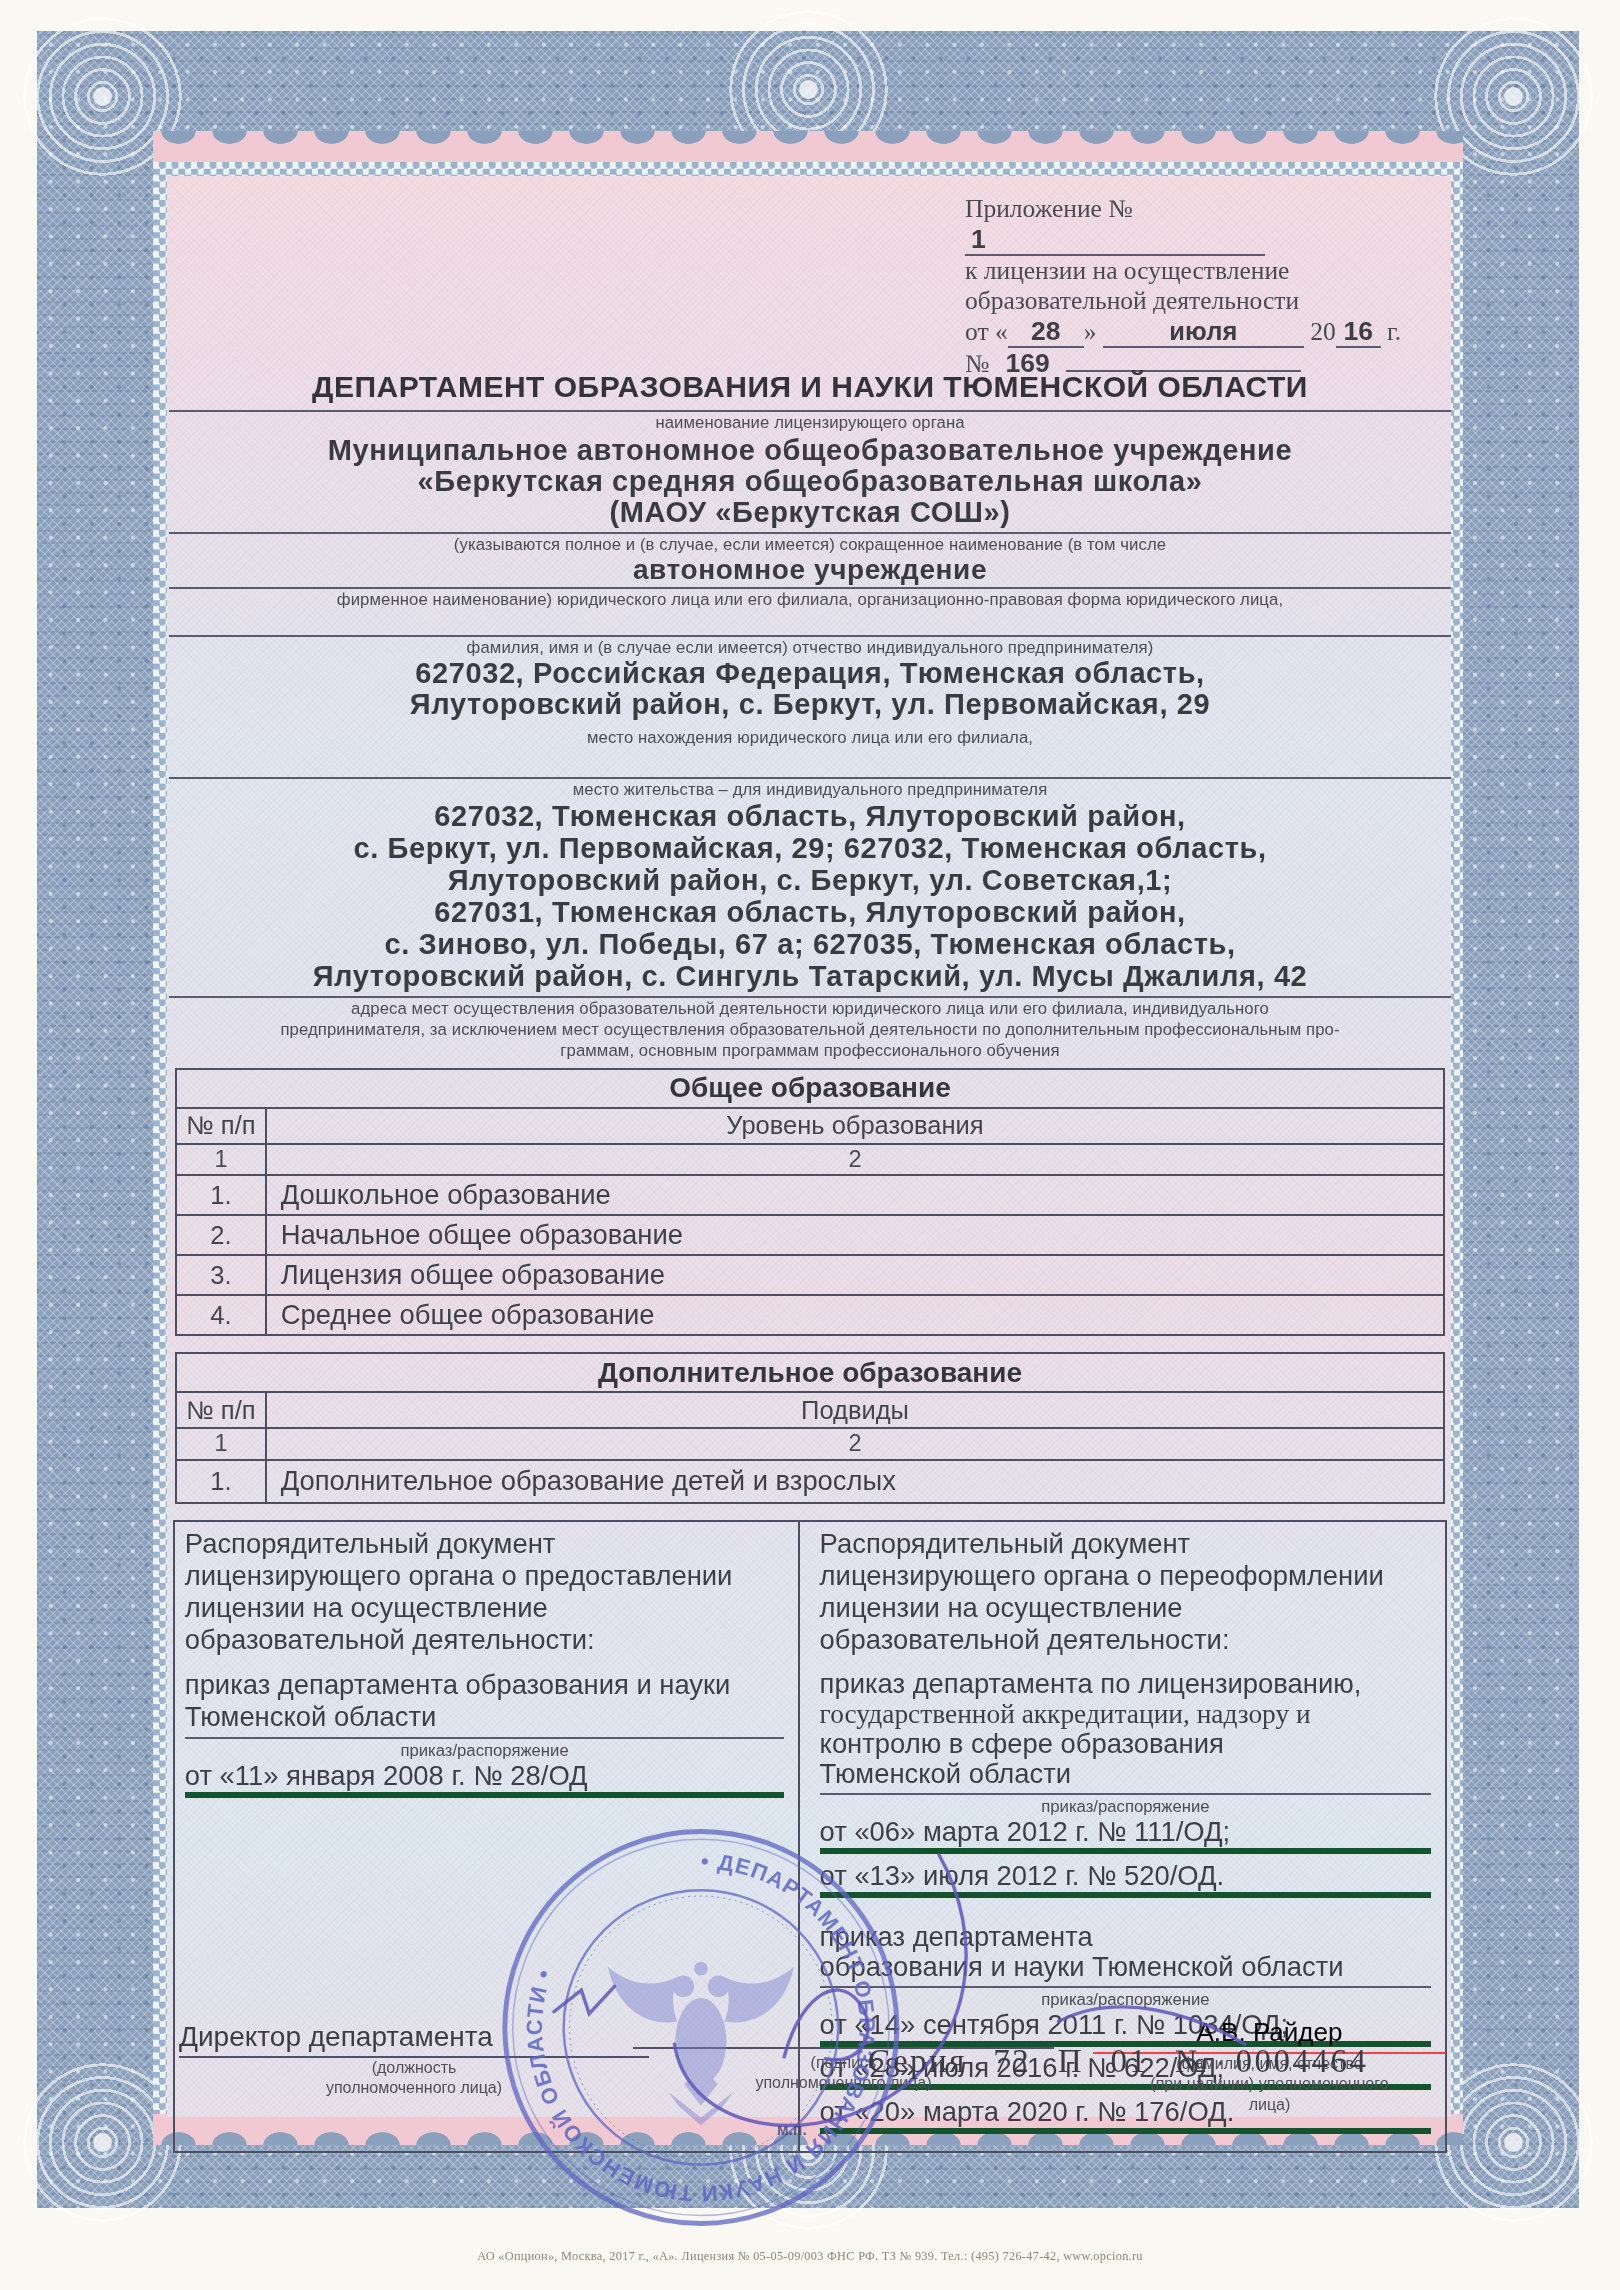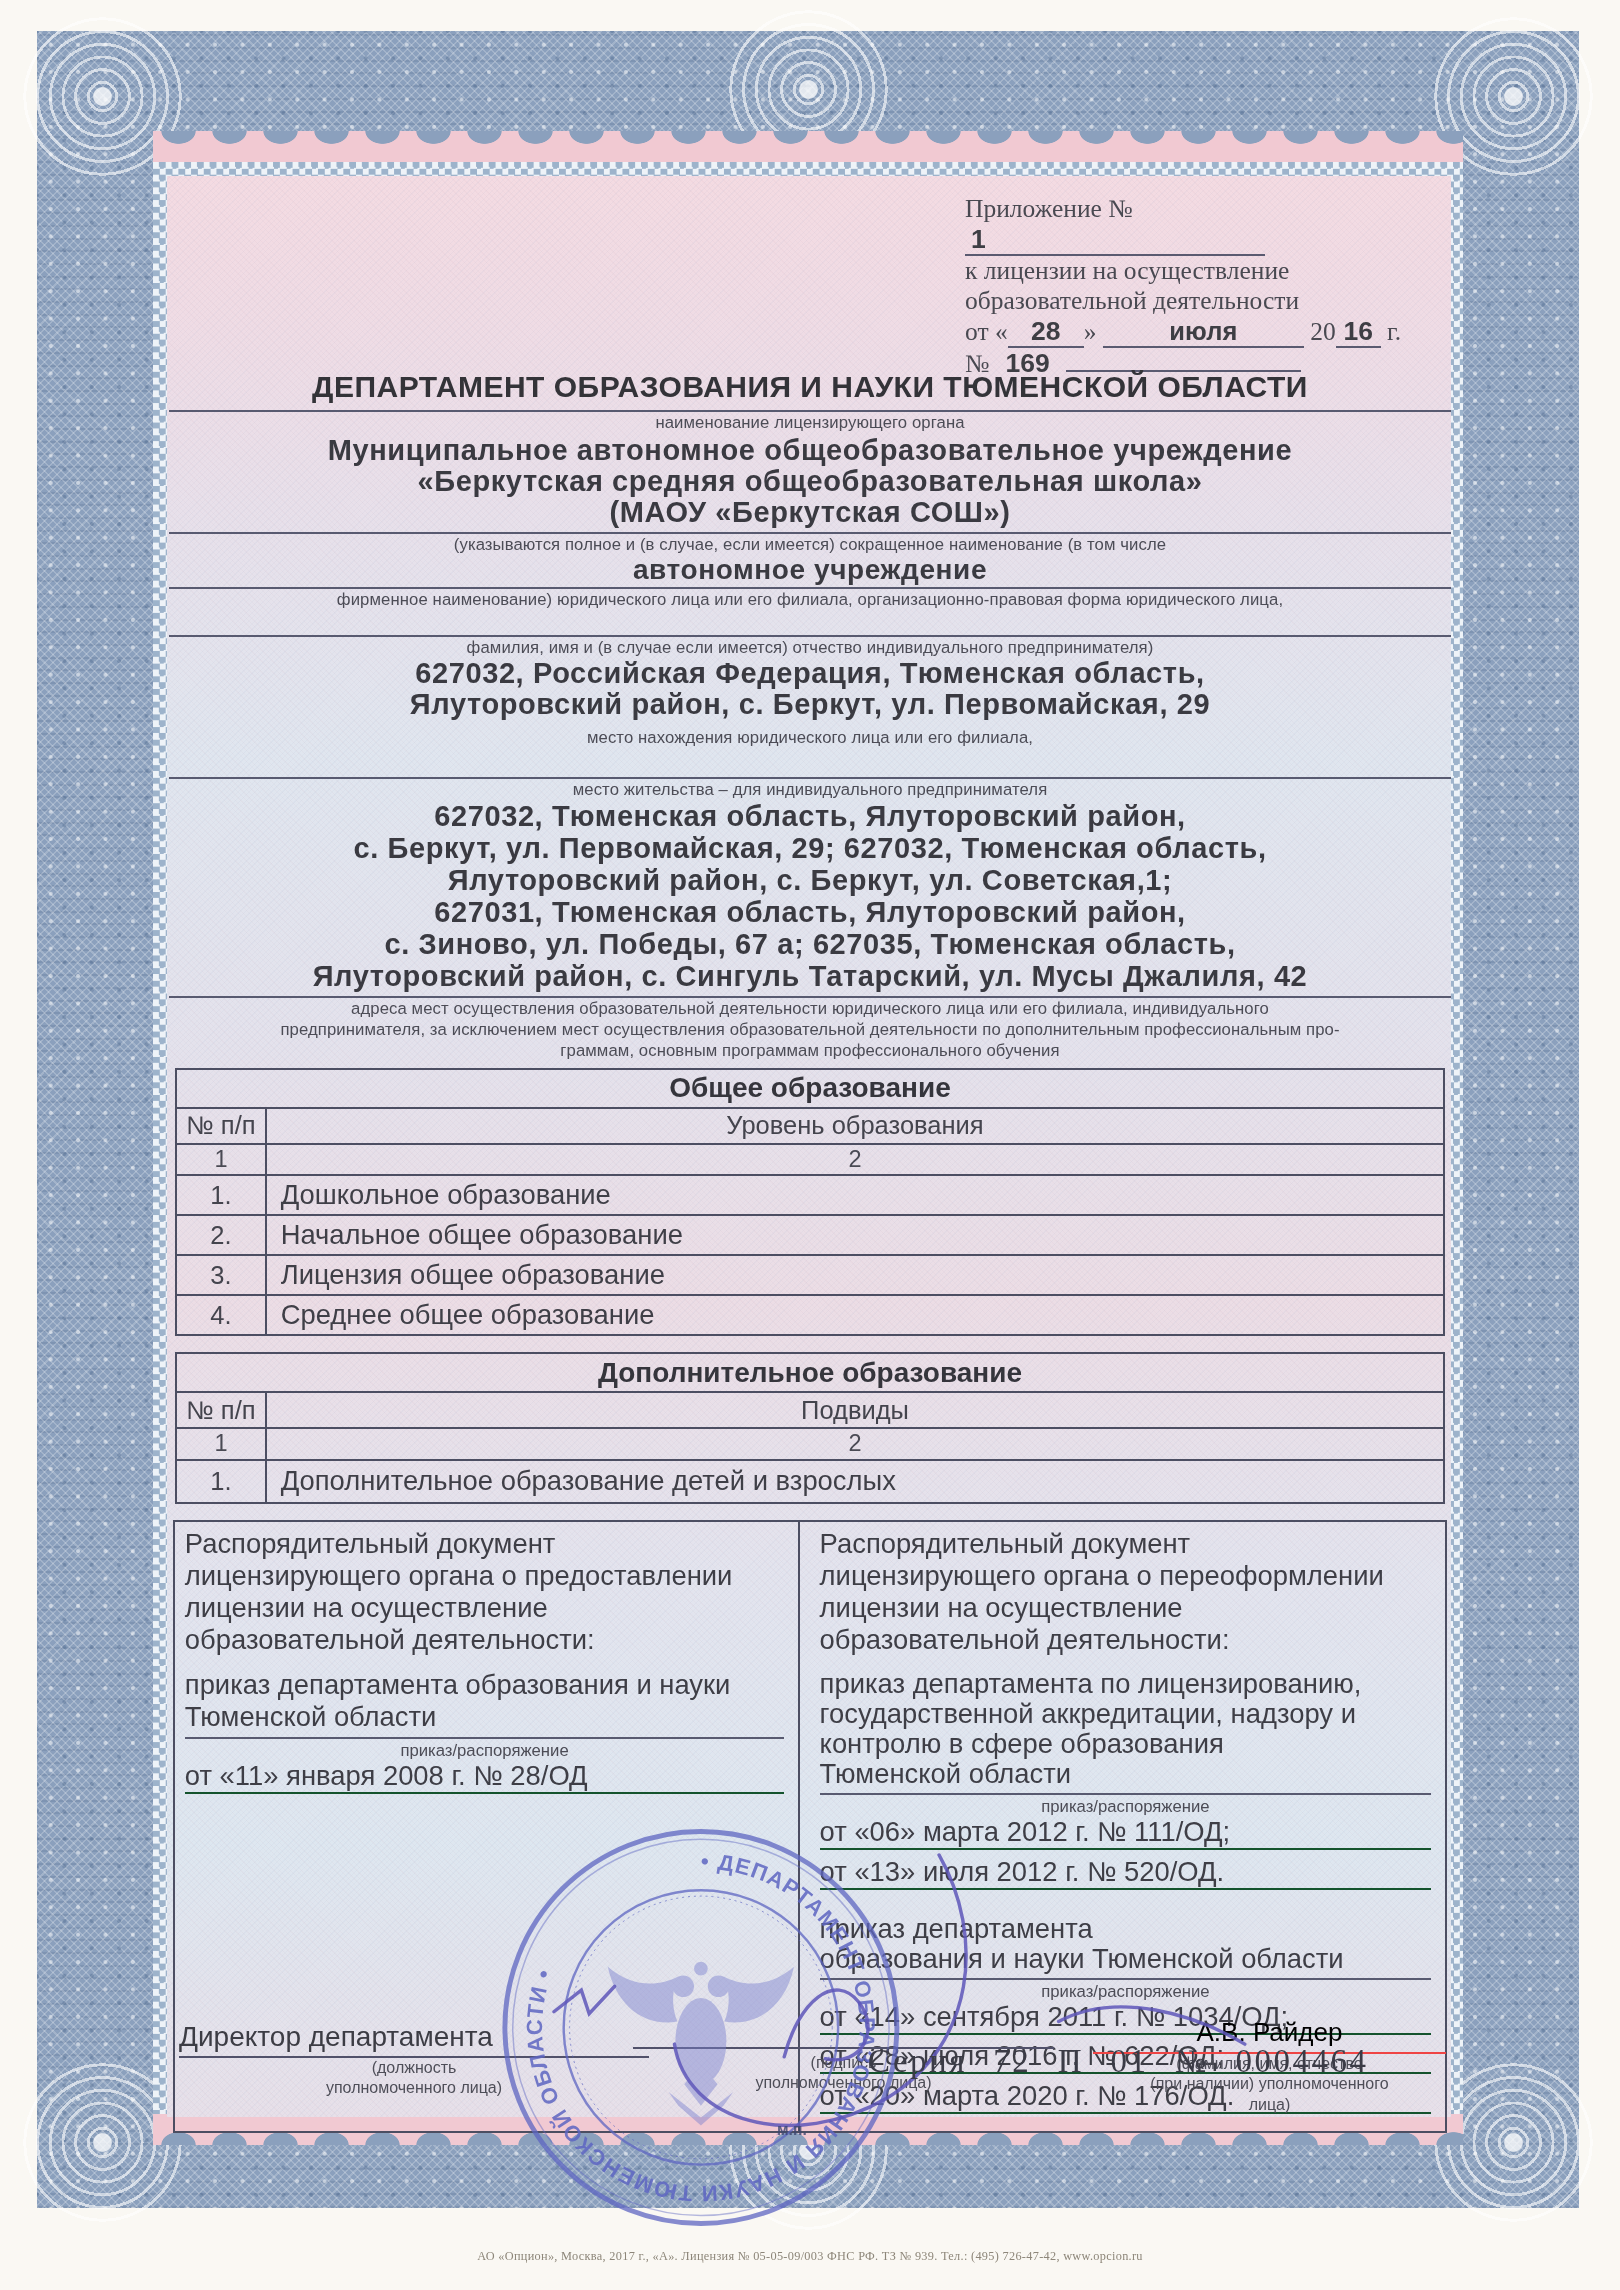--- a/index.html
+++ b/index.html
@@ -64,21 +64,21 @@
   td.tl{padding-left:13.7px;height:36px;}
   col.c1{width:90px;}
 
   
   .obox{width:1270px;margin:13.7px auto 0;border:2px solid #4c4e62;display:grid;
         grid-template-columns:623px 1fr;min-height:541px;}
   .ocol{padding:5.9px 13.7px 9.8px 9.8px;font-size:27.4px;line-height:32px;color:#3e3e46;}
   .ocol.r{border-left:2px solid #4c4e62;padding-left:19.6px;}
   .ocap{font-size:16.7px;color:#4c4c56;text-align:center;border-top:2px solid #585a70;
         padding-top:2px;line-height:19.6px;margin-top:3.9px;}
-  .oline{border-bottom:2px solid #14532d;padding-bottom:1px;margin-bottom:6.9px;line-height:30px;}
+  .oline{border-bottom:6px solid #14532d;padding-bottom:1px;margin-bottom:6.9px;line-height:30px;}
   .gap14{height:13.7px;}.gap18{height:17.6px;}
 
   
   .sig-pos{left:179px;top:2021px;width:470px;}
   .sig-pos .nm{font-size:28px;color:#3c3c44;border-bottom:2px solid #51516a;padding-bottom:2.9px;}
   .sigcap{font-size:16px;color:#4e4e58;text-align:center;line-height:20.6px;}
   .sig-mid{left:633px;top:2047px;width:421px;border-top:2px solid #51516a;padding-top:3.9px;}
   .sig-name{left:1093px;top:2017px;width:353px;text-align:center;}
   .sig-name .nm{font-size:26px;color:#000000;border-bottom:2px solid #ef4444;padding-bottom:3.9px;}
   .series{left:868px;top:2043px;font-family:"Liberation Serif",serif;font-size:33px;
@@ -256,21 +256,21 @@
           <div class="ocap">приказ/распоряжение</div>
           <div class="oline">от «11» января 2008 г. № 28/ОД</div>
         </div>
         <div class="ocol r">
           <div>Распорядительный документ</div>
           <div>лицензирующего органа о переоформлении</div>
           <div>лицензии на осуществление</div>
           <div>образовательной деятельности:</div>
           <div class="gap14"></div>
           <div style="line-height:30px;">приказ департамента по лицензированию,</div>
-          <div style="line-height:30px;">государственной аккредитации, надзору и</div>
+          <div style="line-height:30px;font-family:Liberation Serif, serif;">государственной аккредитации, надзору и</div>
           <div style="line-height:30px;">контролю в сфере образования</div>
           <div style="line-height:30px;">Тюменской области</div>
           <div class="ocap">приказ/распоряжение</div>
           <div class="oline">от «06» марта 2012 г. № 111/ОД;</div>
           <div class="oline">от «13» июля 2012 г. № 520/ОД.</div>
           <div class="gap18"></div>
           <div style="line-height:30px;">приказ департамента</div>
           <div style="line-height:30px;">образования и науки Тюменской области</div>
           <div class="ocap">приказ/распоряжение</div>
           <div class="oline">от «14» сентября 2011 г. № 1034/ОД;</div>

